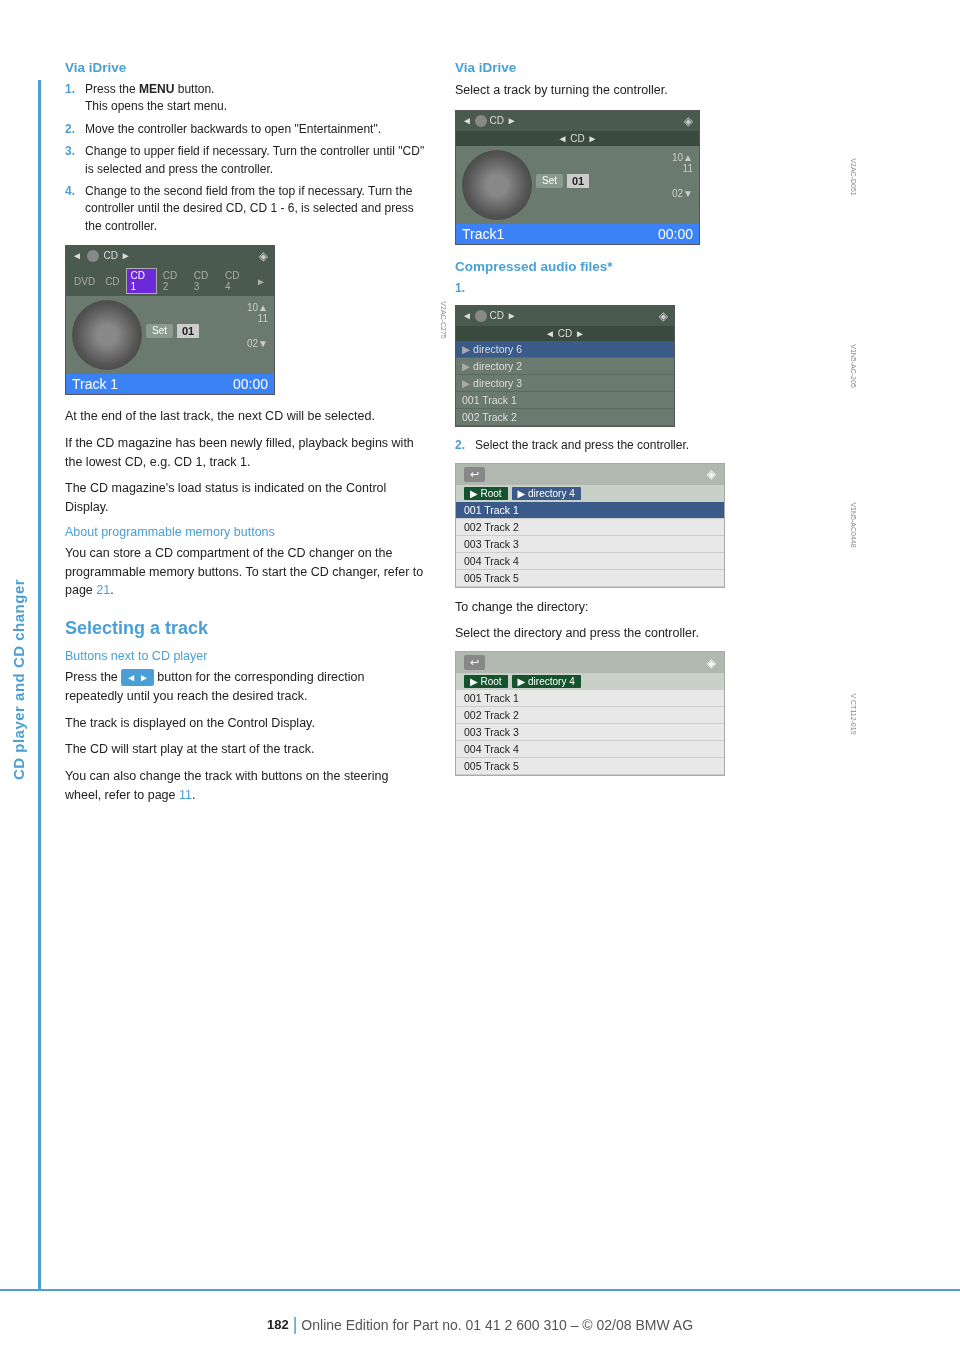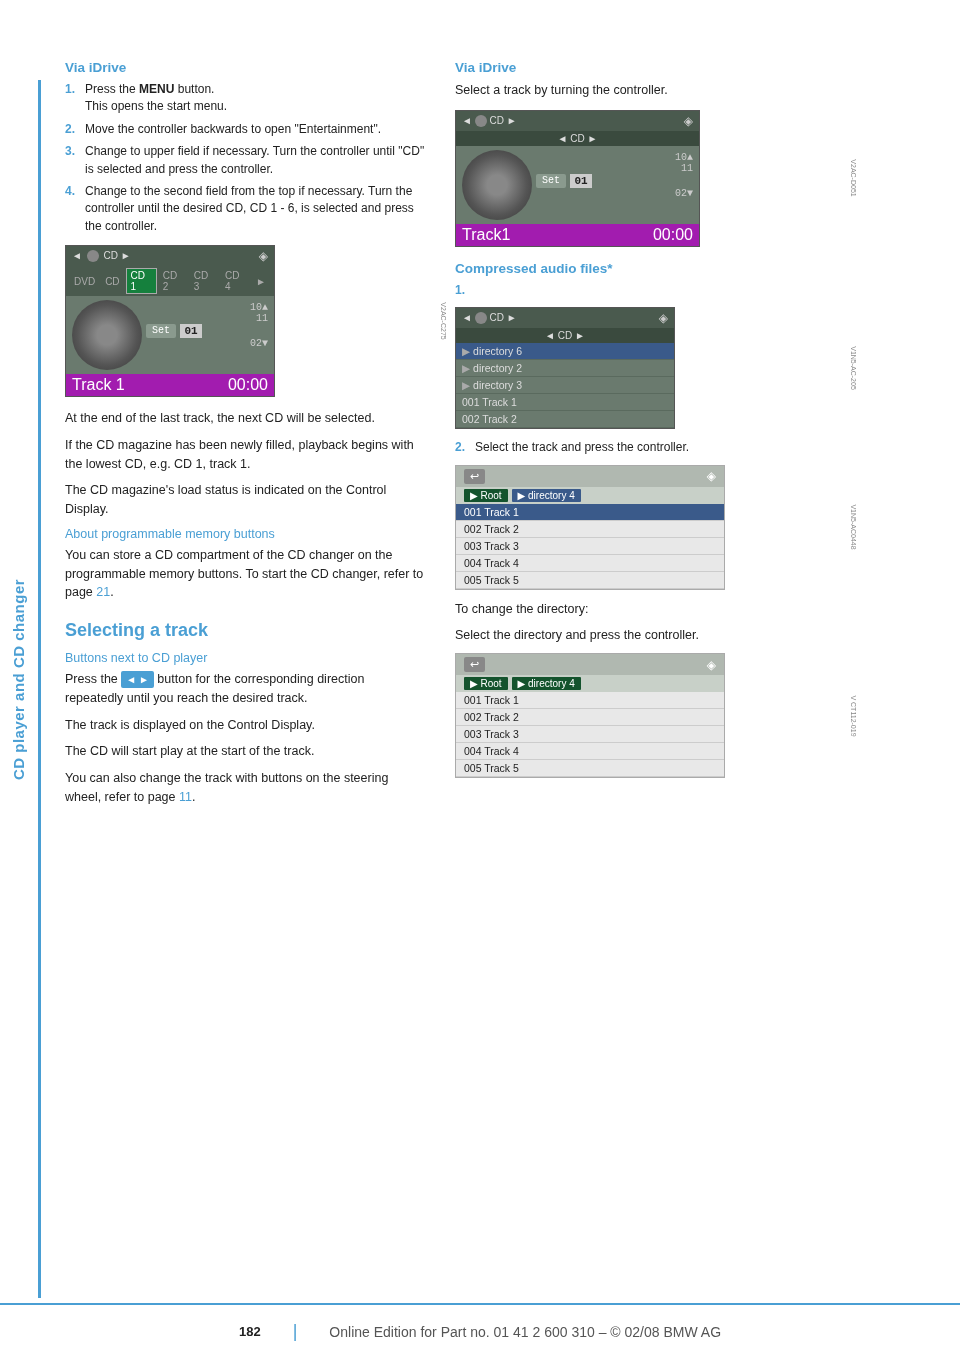--- a/index.html
+++ b/index.html
@@ -142,21 +142,20 @@
       border-radius: 50%;
       flex-shrink: 0;
     }
 
     .cd-info-area {
       flex: 1;
       display: flex;
       flex-direction: column;
       justify-content: space-between;
       padding: 2px 0;
-      font-family: Liberation Mono, monospace;
     }
 
     .cd-track-nums {
       font-size: 10px;
       color: #ccc;
       text-align: right;
     }
 
     .cd-set-area {
       display: flex;
@@ -175,42 +174,42 @@
       background: #ccc;
       color: #222;
       width: 22px;
       text-align: center;
       font-size: 11px;
       font-weight: bold;
       padding: 1px 0;
     }
 
     .cd-footer {
-      background: #a21caf;
+      background: #3b82f6;
       display: flex;
       justify-content: space-between;
       padding: 2px 6px;
-      font-size: 16px;
+      font-size: 14px;
     }
 
     
     .dvd-bar {
       background: #4a5a4e;
       display: flex;
       align-items: center;
       gap: 2px;
       padding: 2px 4px;
       font-size: 10px;
     }
     .dvd-item {
       color: #aaa;
       padding: 1px 4px;
     }
     .dvd-item.active {
-      background: #15803d;
+      background: #6d28d9;
       color: #fff;
       border: 1px solid #aaa;
     }
 
     
     .dir-screen {
       background: #6a7a6e;
       border: 1px solid #555;
       width: 220px;
       margin: 8px 0;
@@ -314,26 +313,26 @@
       color: #4a9fd4;
       margin: 18px 0 10px 0;
     }
 
     
     .footer {
       position: absolute;
       bottom: 0;
       left: 0;
       right: 0;
-      height: 55px;
+      height: 69px;
       border-top: 2px solid #4a9fd4;
       display: flex;
       align-items: center;
       justify-content: center;
-      gap: 32px;
+      gap: 4px;
       background: #fff;
     }
 
     .footer-page {
       font-size: 13px;
       font-weight: bold;
       color: #222;
     }
 
     .footer-text {

